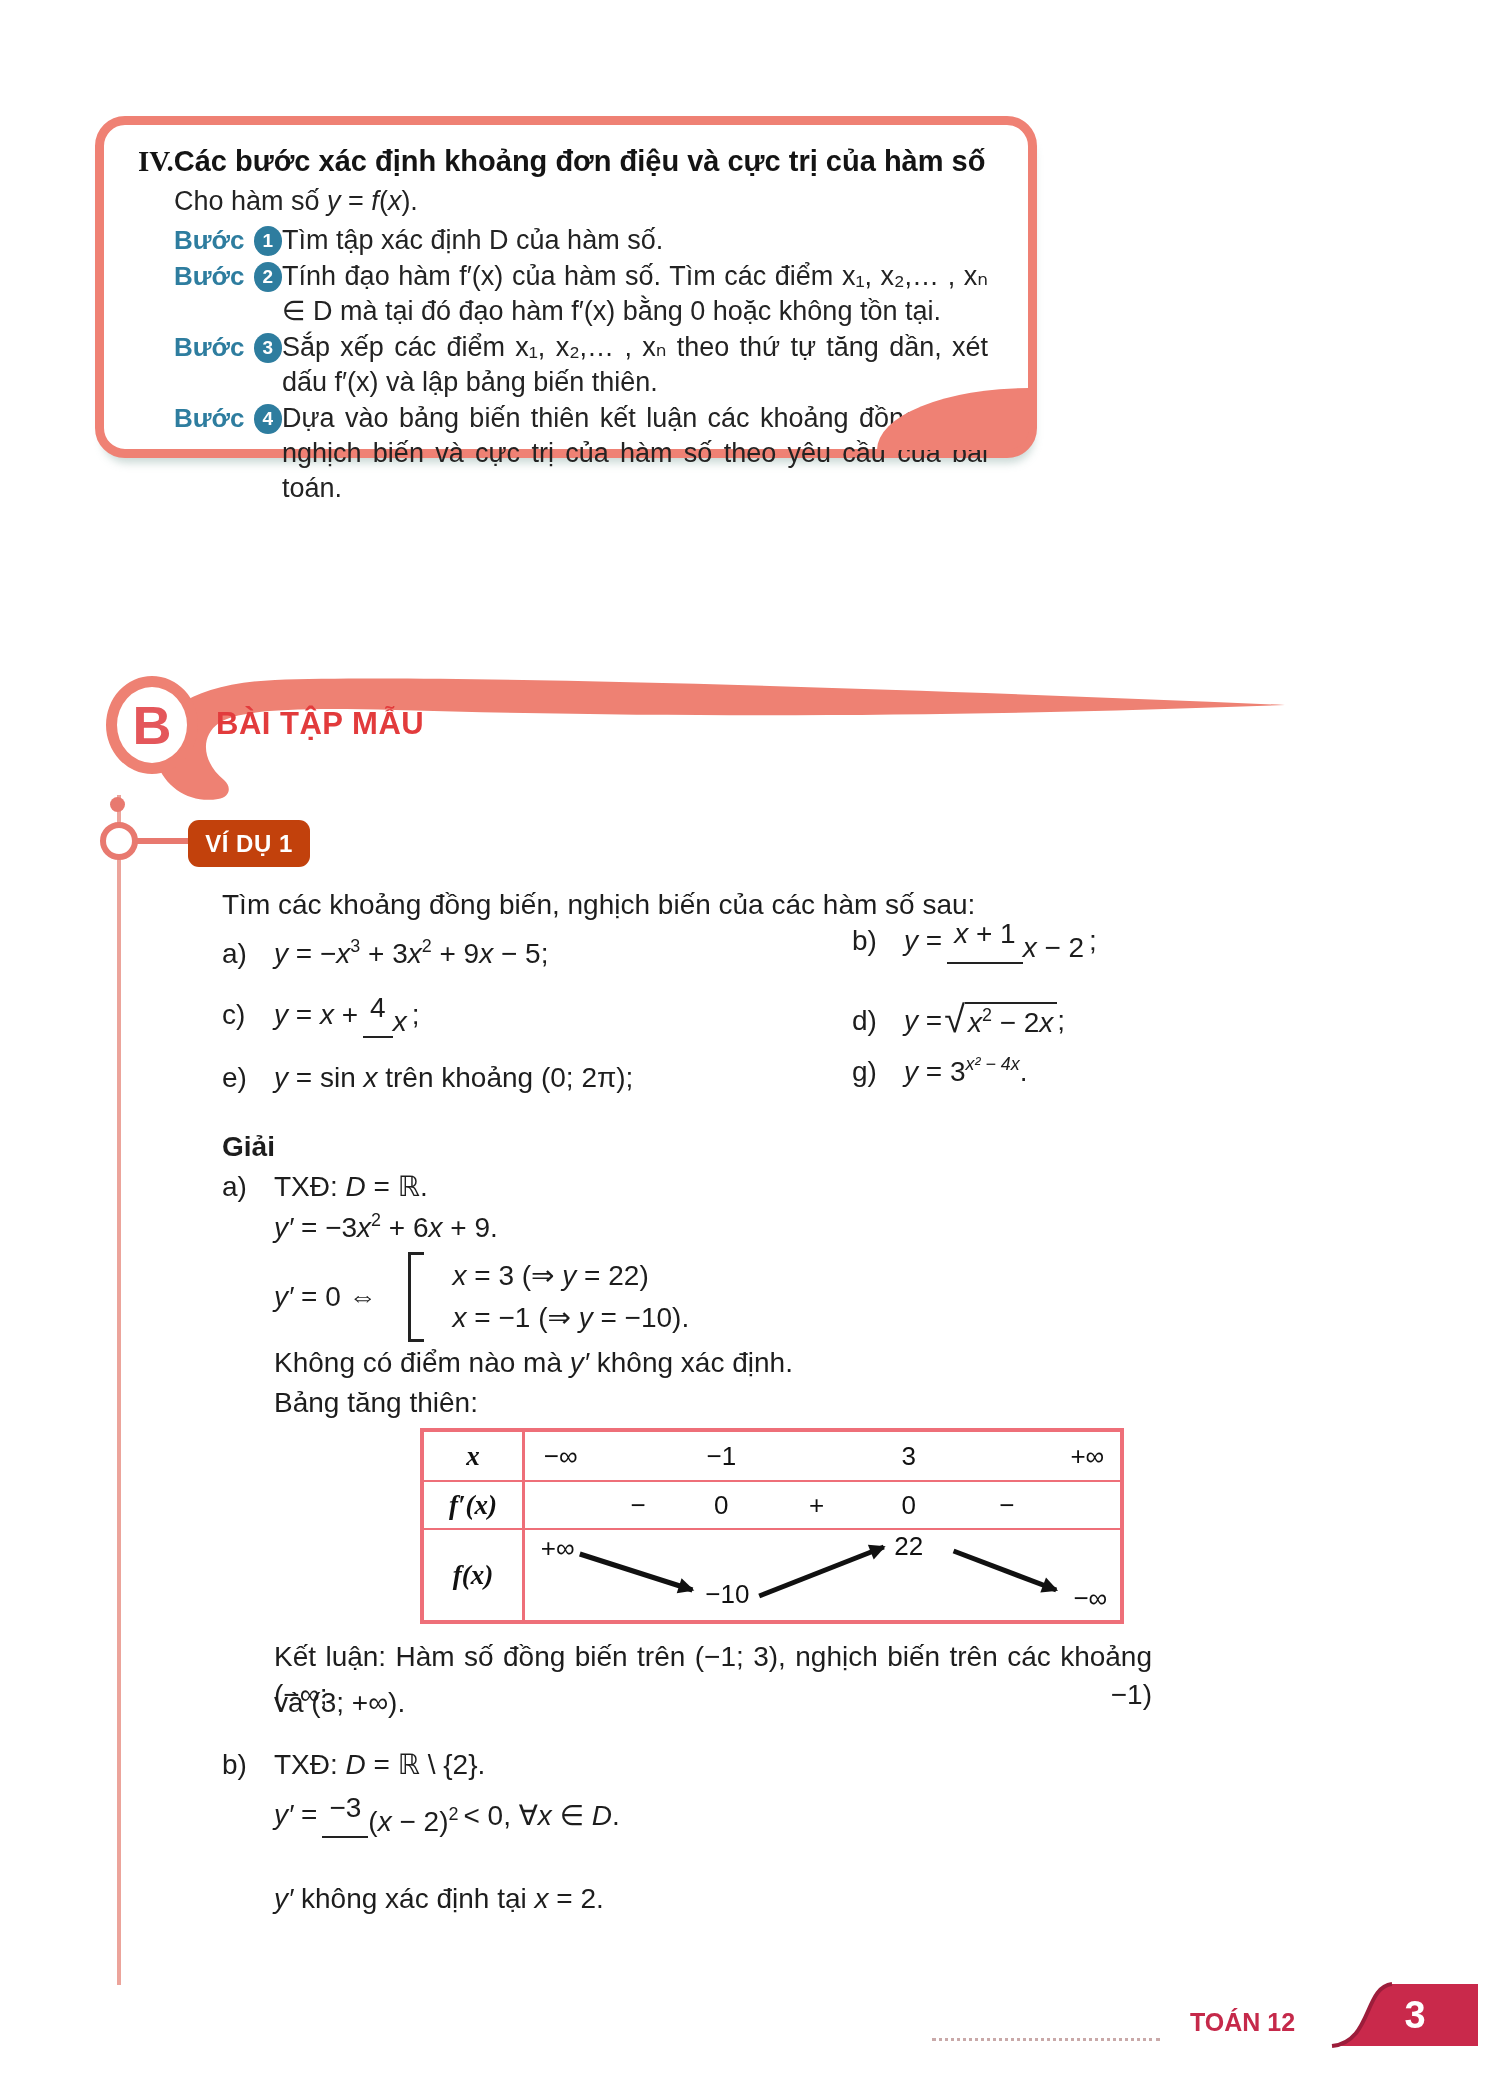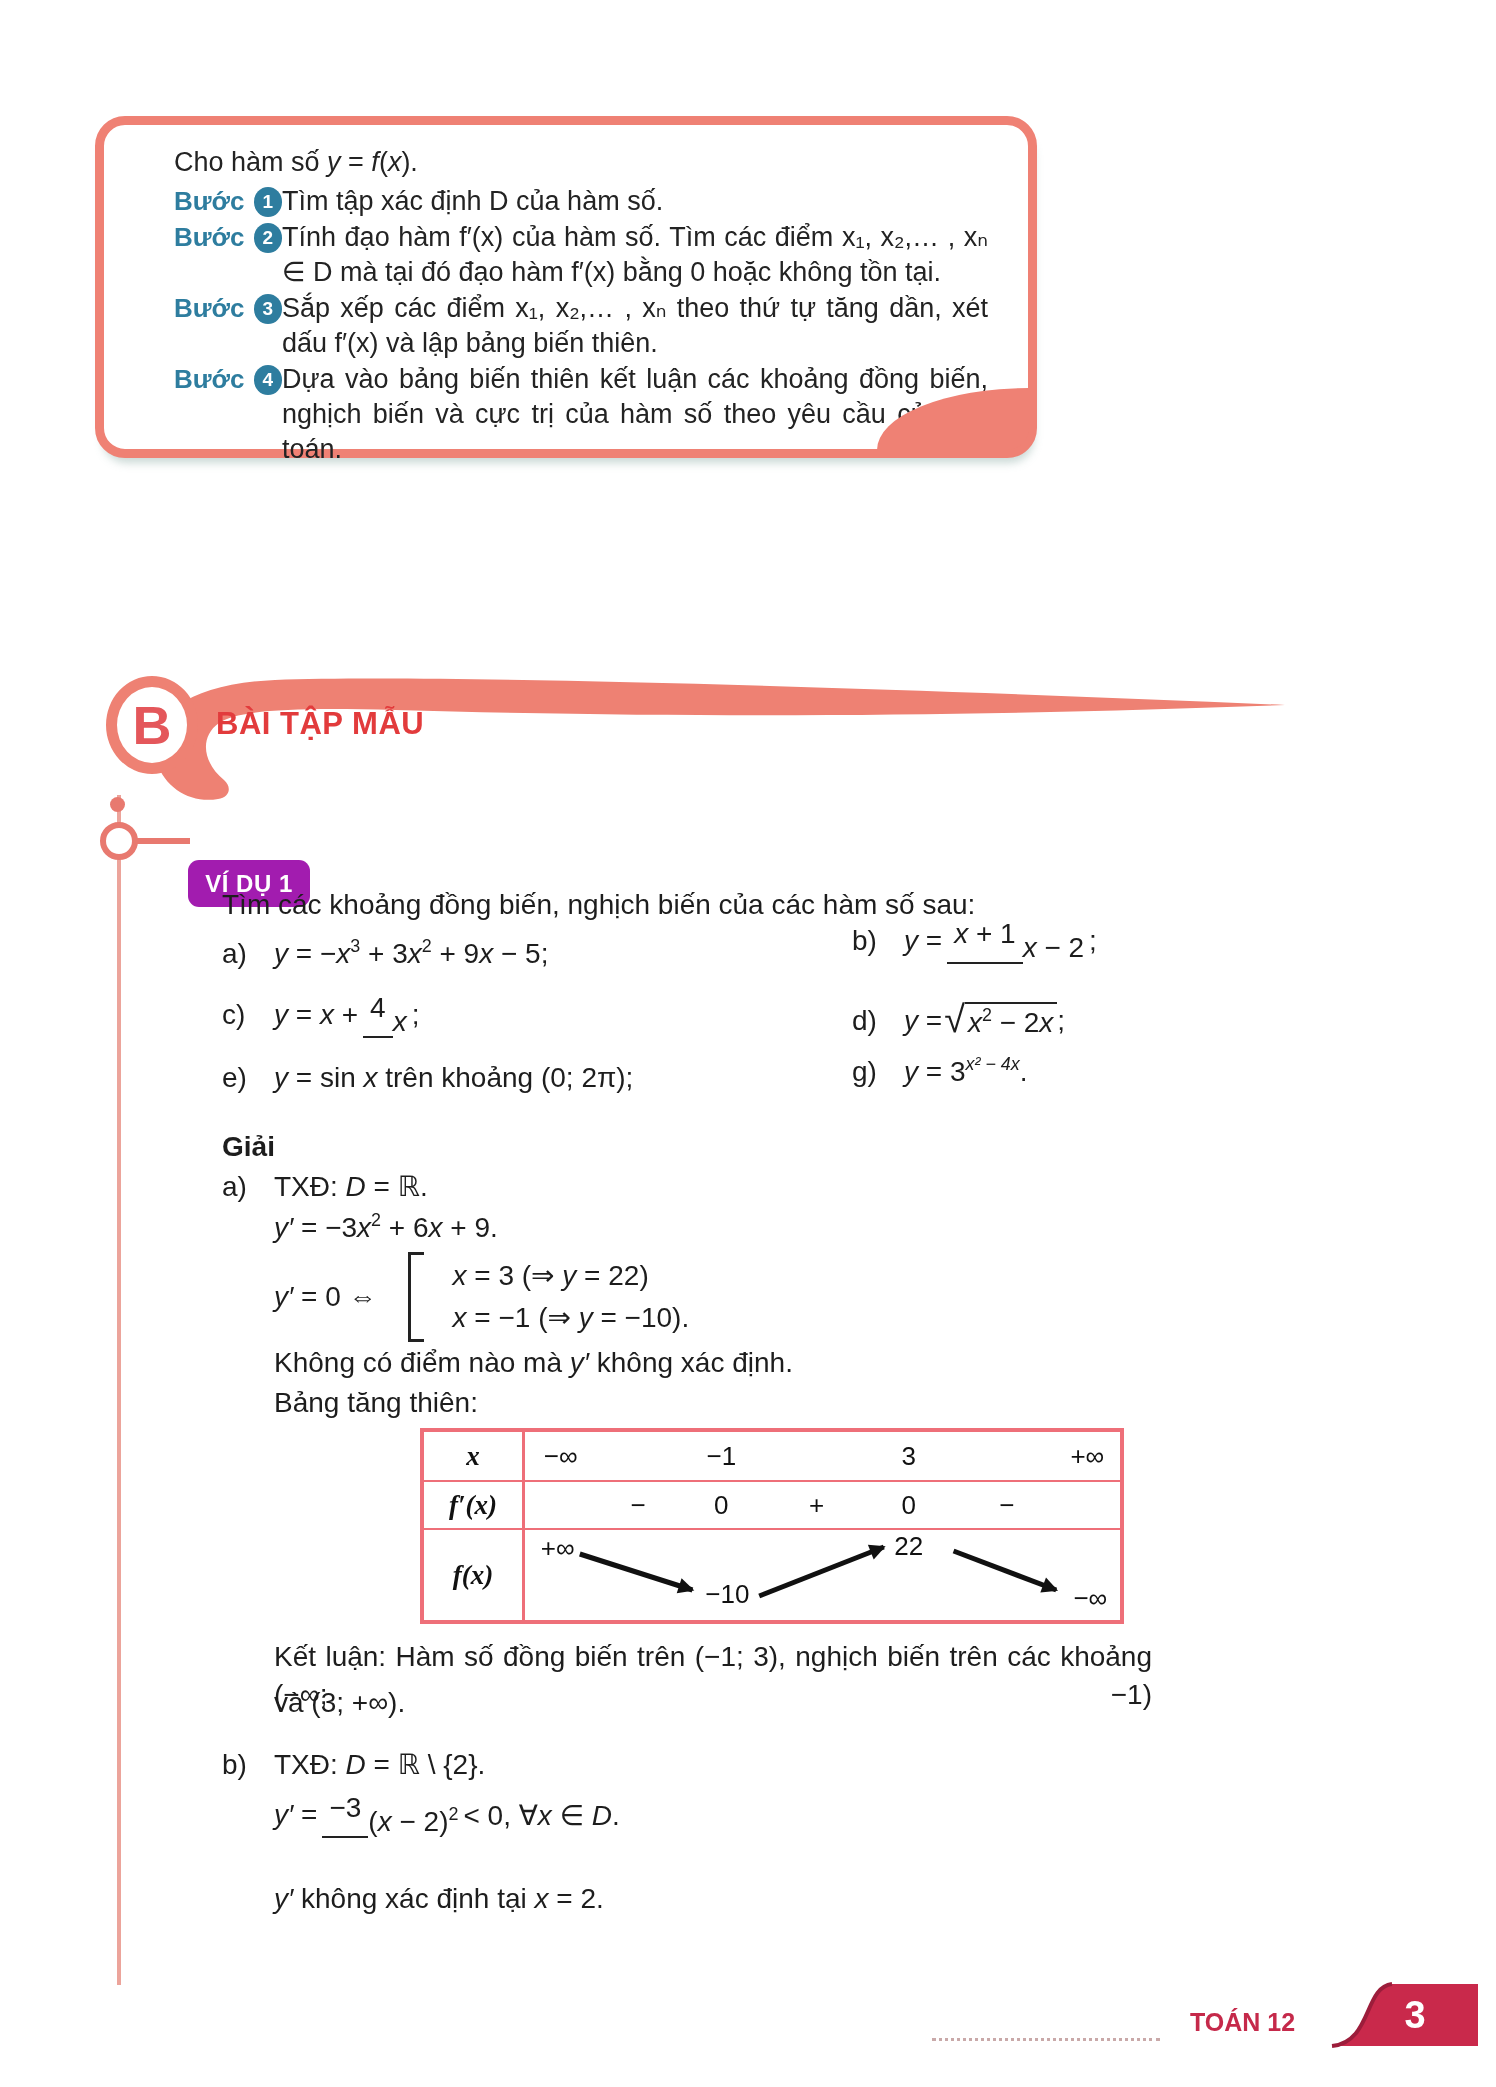--- a/index.html
+++ b/index.html
@@ -31,22 +31,22 @@
   .b-letter{color:#E4575B;font-size:54px;font-weight:bold;line-height:1;}
   .b-title{position:absolute;left:216px;top:706px;font-size:31px;font-weight:bold;color:#E23B3C;letter-spacing:.5px;}
 
   
   .rail{position:absolute;left:117px;top:795px;width:4px;height:1190px;background:#ECA49B;}
   .rail-dot{position:absolute;left:110px;top:797px;width:15px;height:15px;border-radius:50%;background:#E8796F;}
   .rail-node{position:absolute;left:100px;top:822px;width:38px;height:38px;border-radius:50%;
     background:#fff;border:6px solid #E8796F;box-sizing:border-box;}
   .rail-link{position:absolute;left:136px;top:838px;width:54px;height:6px;background:#E8796F;}
   .vd-badge{position:absolute;left:188px;top:820px;width:122px;height:47px;border-radius:11px;
-    background:#a21caf;color:#fff;display:flex;align-items:center;justify-content:center;
-    font-size:24px;font-weight:bold;letter-spacing:.5px;margin-top:40px;}
+    background:#c2410c;color:#fff;display:flex;align-items:center;justify-content:center;
+    font-size:24px;font-weight:bold;letter-spacing:.5px;}
 
   
   .tline{position:absolute;font-size:28px;line-height:38px;color:#1d1d1d;}
   .bold{font-weight:bold;}
   .i{font-style:italic;}
   .sup{font-size:64%;position:relative;top:-0.6em;}
   .eq{position:absolute;display:flex;align-items:center;font-size:28px;color:#1d1d1d;}
   .eq .lab{flex:none;width:52px;}
   .frac{display:inline-flex;flex-direction:row;text-align:center;vertical-align:middle;margin:0 5px;}
   .frac .num{border-bottom:2.5px solid #222;padding:0 7px 3px 7px;}
@@ -80,20 +80,21 @@
   .page-num{position:absolute;left:1385px;top:1994px;width:60px;text-align:center;
     font-size:38px;font-weight:bold;color:#fff;}
 </style>
 </head>
 <body>
 
 <div class="page">
 
   <section class="method-box">
     <div class="box-corner"></div>
+    <h2 class="box-title"><span class="roman">IV.</span><span>Các bước xác định khoảng đơn điệu và cực trị của hàm số</span></h2>
     <p class="box-intro"><span>Cho hàm số </span><span class="i">y</span><span> = </span><span class="i">f</span><span>(</span><span class="i">x</span><span>).</span></p>
     <div class="steps">
       <div class="step-row">
         <div class="step-label">
           <span class="buoc">Bước</span>
           <span class="step-badge">1</span>
         </div>
         <div class="step-text">Tìm tập xác định D của hàm số.</div>
       </div>
       <div class="step-row">

